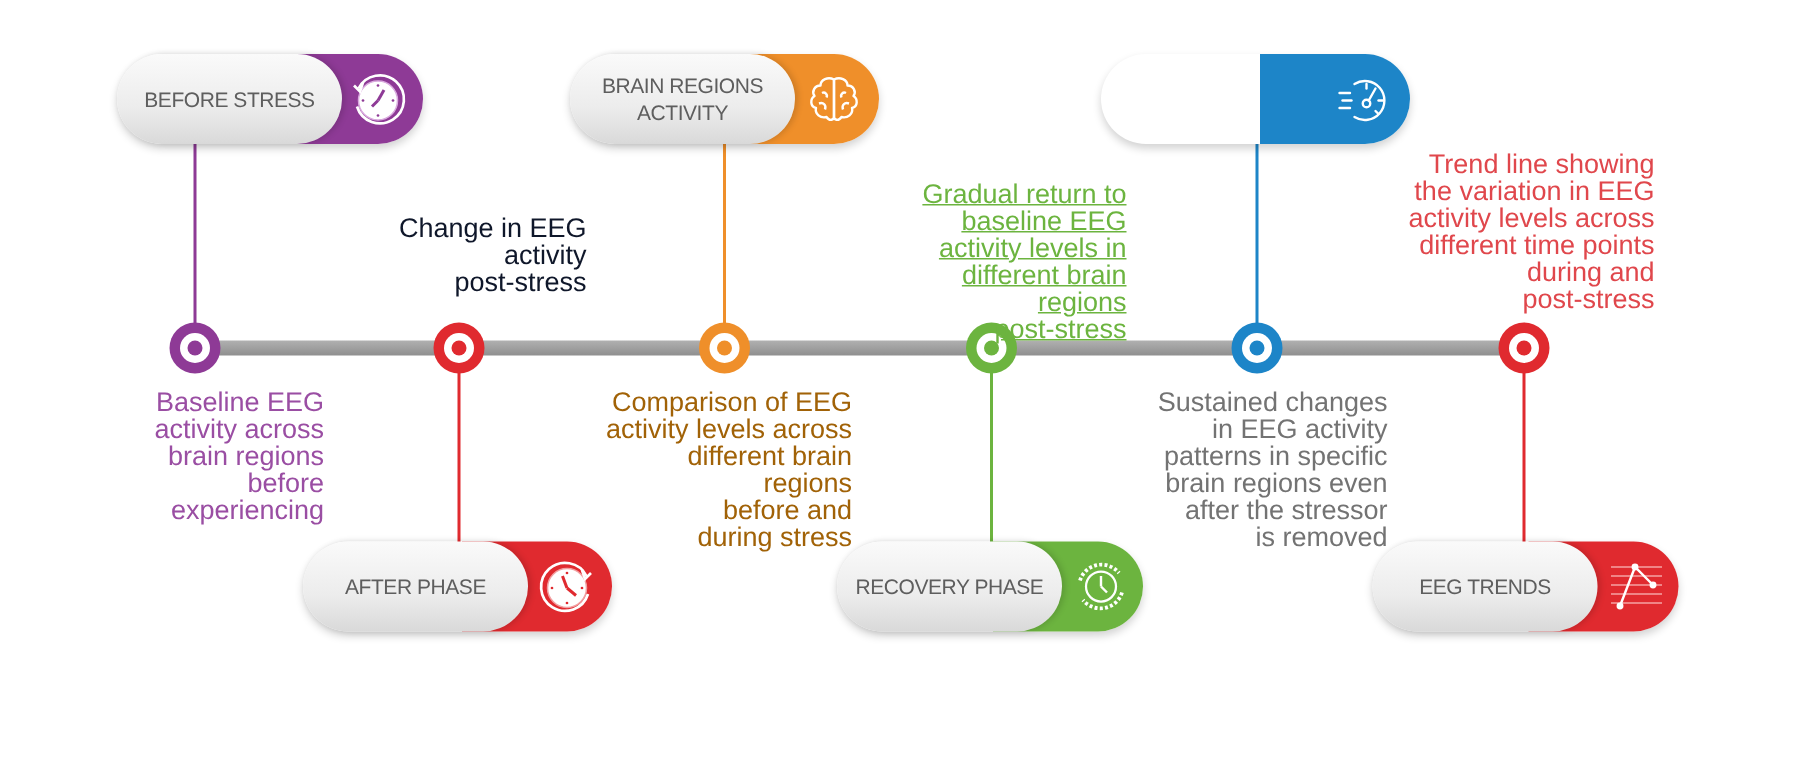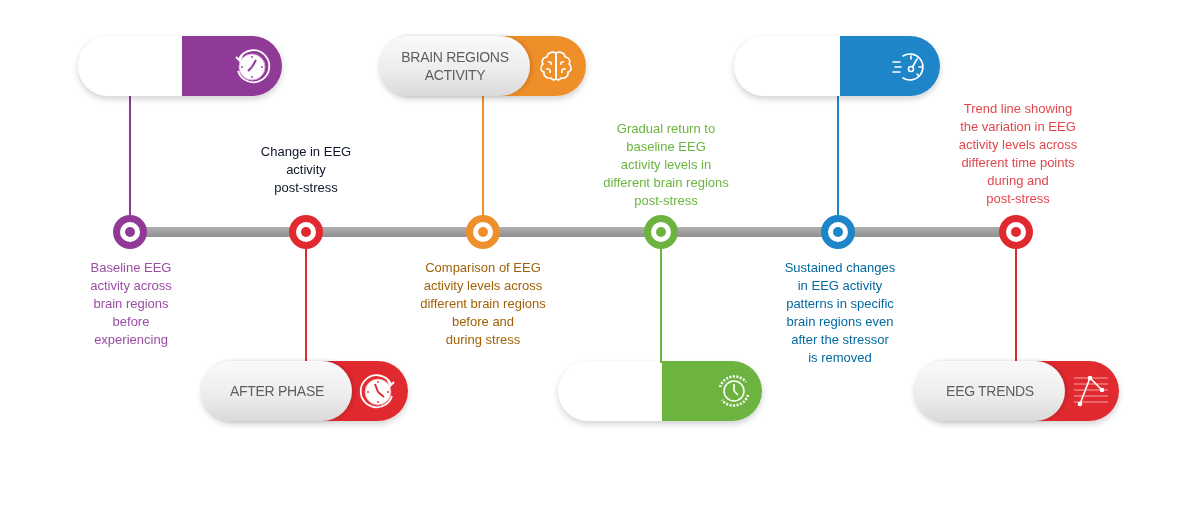--- a/index.html
+++ b/index.html
@@ -35,36 +35,37 @@
     position: absolute; left: 0; top: 0; height: 60px; border-radius: 30px;
     background: linear-gradient(#fafafa 0%, #ececec 60%, #d9d9d9 100%);
     box-shadow: 2px 0 4px rgba(0,0,0,0.15);
     display: flex; align-items: center; justify-content: center; text-align: center;
     color: #5e5e5e; font-size: 14px; line-height: 18px; letter-spacing: -0.3px;
   }
   .pill .icon {
     position: absolute; top: 9px; width: 42px; height: 42px;
   }
   .desc {
-    position: absolute; text-align: center; font-size: 13px; line-height: 18px; width: 170px; margin-left: -85px;
+    position: absolute; text-align: right; font-size: 18px; line-height: 18px; width: 170px; margin-left: -85px;
   }
 </style>
 </head>
 <body>
 
 <div>
   <div class="timeline-bar"></div>
 
   <div class="stem" style="left:129px; top:96px; height:120px; background:#8e3a96;"></div>
   <div class="node" style="left:130px; top:232px; background:#8e3a96;">
       <div class="ring"></div>
       <div class="dot" style="background:#8e3a96;"></div>
     </div>
   <div class="pill" style="left:78px; top:36px; width:204px;">
     <div class="cap" style="background:#8e3a96;"></div>
+    <div class="body" style="width:150px;">BEFORE STRESS</div>
     <svg class="icon" style="left:153px;" viewBox="0 0 42 42">
       <circle cx="21" cy="22" r="13" fill="#fff" stroke="#d9a9de" stroke-width="1"></circle>
       <path d="M8 14 A16 16 0 1 1 7 26" fill="none" stroke="#fff" stroke-width="1.8"></path>
       <path d="M5 12 L9 16 L11 10" fill="none" stroke="#fff" stroke-width="1.8"></path>
       <line x1="21" y1="22" x2="25" y2="15" stroke="#8e3a96" stroke-width="2"></line>
       <line x1="21" y1="22" x2="17" y2="26" stroke="#8e3a96" stroke-width="2"></line>
       <circle cx="21" cy="12" r="0.9" fill="#8e3a96"></circle>
         <circle cx="21" cy="32" r="0.9" fill="#8e3a96"></circle>
       <circle cx="11" cy="22" r="0.9" fill="#8e3a96"></circle>
         <circle cx="31" cy="22" r="0.9" fill="#8e3a96"></circle>
@@ -121,27 +122,28 @@
 activity levels across
 different brain regions
 before and
 during stress</div>
 
   <div class="stem" style="left:660px; top:245px; height:118px; background:#6cb43f;"></div>
   <div class="node" style="left:661px; top:232px; background:#6cb43f;">
       <div class="ring"></div>
       <div class="dot" style="background:#6cb43f;"></div>
     </div>
-  <div class="desc" style="left:666px; top:120px; color:#6cb43f; white-space:pre-line;">Gradual return to
+  <div class="desc" style="left:666px; top:120px; color:#6cb43f; white-space:pre-line;text-decoration:underline;">Gradual return to
 baseline EEG
 activity levels in
 different brain regions
 post-stress</div>
   <div class="pill" style="left:558px; top:361px; width:204px;">
     <div class="cap" style="background:#6cb43f;"></div>
+    <div class="body" style="width:150px;">RECOVERY PHASE</div>
     <svg class="icon" style="left:155px;" viewBox="0 0 42 42">
       <circle cx="21" cy="21" r="10" fill="none" stroke="#fff" stroke-width="1.5"></circle>
       <path d="M7 17 A15 15 0 0 1 33 12" fill="none" stroke="#fff" stroke-width="2.5" stroke-dasharray="2 1.5"></path>
       <path d="M35 25 A15 15 0 0 1 9 30" fill="none" stroke="#fff" stroke-width="2.5" stroke-dasharray="2 1.5"></path>
       <line x1="21" y1="21" x2="21" y2="14" stroke="#fff" stroke-width="1.6"></line>
       <line x1="21" y1="21" x2="25" y2="25" stroke="#fff" stroke-width="1.6"></line>
     </svg>
   </div>
 
   <div class="stem" style="left:837px; top:96px; height:120px; background:#1d85c8;"></div>
@@ -158,21 +160,21 @@
         <line x1="6" y1="22" x2="12" y2="22"></line>
         <line x1="4" y1="27" x2="11" y2="27"></line>
         <circle cx="22" cy="24" r="2.5"></circle>
         <line x1="23.5" y1="22" x2="28" y2="14"></line>
         <line x1="22" y1="11" x2="22" y2="14"></line>
         <line x1="33" y1="22" x2="30" y2="22"></line>
         <line x1="30" y1="31" x2="28" y2="29"></line>
       </g>
     </svg>
   </div>
-  <div class="desc" style="left:840px; top:259px; color:#0369a1; white-space:pre-line;">Sustained changes
+  <div class="desc" style="left:840px; top:259px; color:#737373; white-space:pre-line;">Sustained changes
 in EEG activity
 patterns in specific
 brain regions even
 after the stressor
 is removed</div>
 
   <div class="stem" style="left:1015px; top:245px; height:118px; background:#e02a2f;"></div>
   <div class="node" style="left:1016px; top:232px; background:#e02a2f;">
       <div class="ring"></div>
       <div class="dot" style="background:#e02a2f;"></div>

